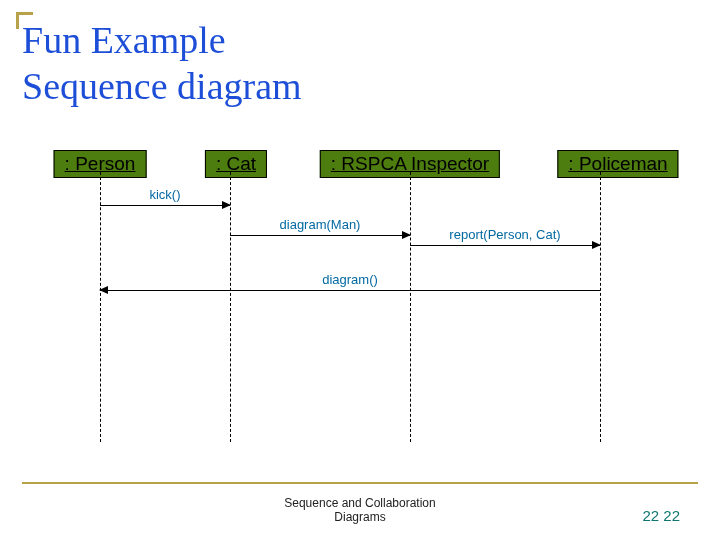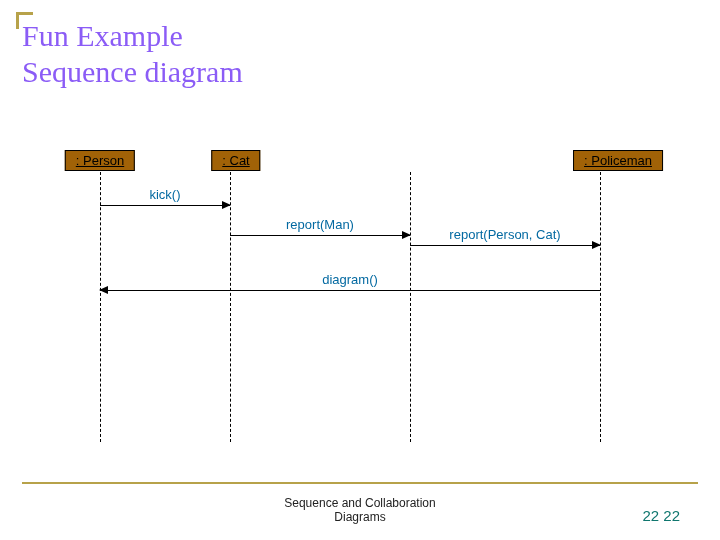--- a/index.html
+++ b/index.html
@@ -27,22 +27,22 @@
     position: absolute;
     left: -6px;
     top: -6px;
     width: 14px;
     height: 14px;
     border-top: 3px solid #b7a24a;
     border-left: 3px solid #b7a24a;
   }
   .title {
     font-family: "Times New Roman", Times, serif;
-    color: #8b5cf6;
-    font-size: 30px;
+    color: #1d4ed8;
+    font-size: 38px;
     line-height: 1.2;
     white-space: pre-line;
   }
   
   .diagram {
     position: absolute;
     left: 40px;
     top: 150px;
     width: 640px;
     height: 300px;
@@ -50,22 +50,22 @@
   .participant {
     position: absolute;
     top: 0;
     display: flex;
     flex-direction: column;
     align-items: center;
   }
   .p-box {
     border: 1.5px solid #000;
     padding: 2px 10px;
-    font-size: 13px;
-    background: #a16207;
+    font-size: 19px;
+    background: #4d7c0f;
     white-space: nowrap;
   }
   .p-underline {
     text-decoration: underline;
   }
   .lifeline {
     position: absolute;
     top: 22px;
     width: 0;
     height: 270px;
@@ -140,33 +140,36 @@
 
   <div class="diagram" id="diagram">
       <div class="participant" style="left: 60px; transform: translateX(-50%);">
         <div class="p-box"><span class="p-underline">: Person</span></div>
       </div>
       <div class="lifeline" style="left: 60px;"></div>
       <div class="participant" style="left: 190px; transform: translateX(-50%); padding-left: 12px;">
         <div class="p-box"><span class="p-underline">: Cat</span></div>
       </div>
       <div class="lifeline" style="left: 190px;"></div>
+      <div class="participant" style="left: 370px; transform: translateX(-50%);">
+        <div class="p-box"><span class="p-underline">: RSPCA Inspector</span></div>
+      </div>
       <div class="lifeline" style="left: 370px;"></div>
       <div class="participant" style="left: 560px; transform: translateX(-50%); padding-left: 36px;">
         <div class="p-box"><span class="p-underline">: Policeman</span></div>
       </div>
       <div class="lifeline" style="left: 560px;"></div>
       <div class="arrow" style="left: 60px; top: 55px; width: 130px;">
         <div class="head-right"></div>
       </div>
       <div class="msg-label" style="left: 125px; top: 37px;">kick()</div>
       <div class="arrow" style="left: 190px; top: 85px; width: 180px;">
         <div class="head-right"></div>
       </div>
-      <div class="msg-label" style="left: 280px; top: 67px;">report(Man)</div>
+      <div class="msg-label" style="left: 280px; top: 67px;">diagram(Man)</div>
       <div class="arrow" style="left: 370px; top: 95px; width: 190px;">
         <div class="head-right"></div>
       </div>
       <div class="msg-label" style="left: 465px; top: 77px; text-align: center;">report(Person, Cat)</div>
       <div class="arrow" style="left: 60px; top: 140px; width: 500px;">
         <div class="head-left"></div>
       </div>
       <div class="msg-label" style="left: 310px; top: 122px;">diagram()</div>
     </div>
 

